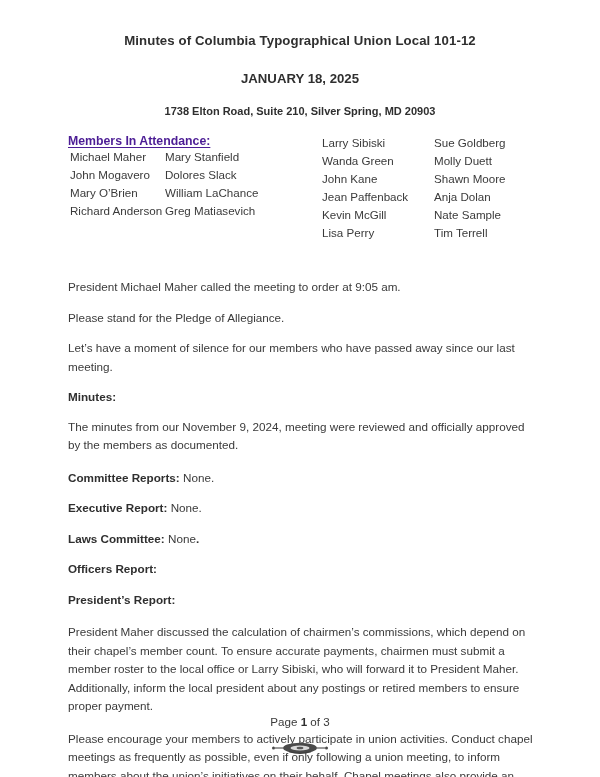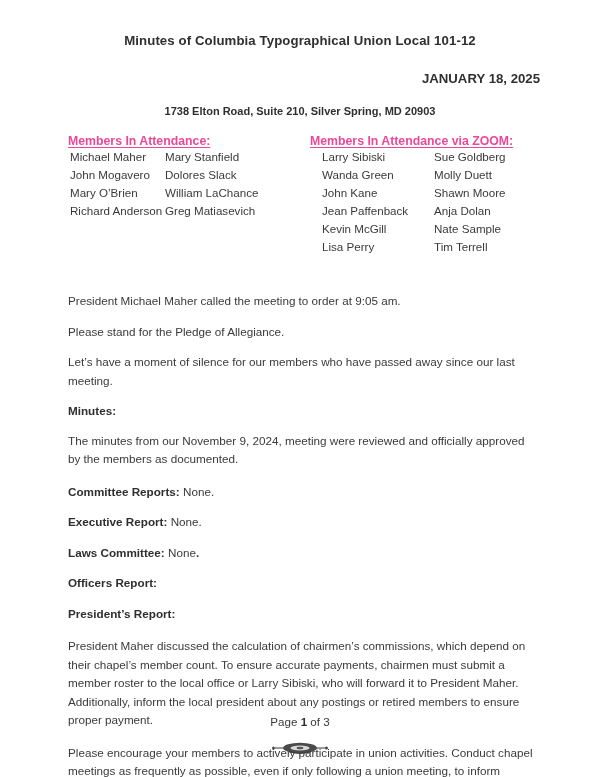--- a/index.html
+++ b/index.html
@@ -29,21 +29,21 @@
   .doc-title {
     text-align: center;
     font-weight: bold;
     font-size: 13.2px;
     color: #2f2f2f;
     letter-spacing: 0.1px;
     margin: 4px;
     padding-top: 29px;
   }
   .doc-date {
-    text-align: right;
+    text-align: center;
     font-weight: bold;
     font-size: 13.2px;
     color: #2f2f2f;
     margin: 0;
     padding-top: 19px;
   }
   .doc-address {
     text-align: center;
     font-weight: bold;
     font-size: 11px;
@@ -56,21 +56,21 @@
   .attendance-wrap {
     display: flex;
     margin-top: 17px;
   }
   .attend-col-left { width: 240px; }
   .attend-col-right { width: 240px; }
 
   .attend-heading {
     font-weight: bold;
     font-size: 12.3px;
-    color: #ec4899;
+    color: #4c1d95;
     text-decoration: underline;
     text-underline-offset: 2px;
     white-space: nowrap;
   }
   .attend-col-left .attend-heading { padding-left: 8px; }
   .attend-col-right .attend-heading { padding-left: 10px; }
 
   .attend-rows { margin-top: 0; }
   .attend-row {
     display: flex;
@@ -153,21 +153,20 @@
           <span class="c2">William LaChance</span>
         </div>
         <div class="attend-row">
           <span class="c1">Richard Anderson</span>
           <span class="c2">Greg Matiasevich</span>
         </div>
       </div>
     </div>
 
     <div class="attend-col-right">
-      <div class="attend-heading">Members In Attendance via ZOOM:</div>
       <div class="attend-rows">
         <div class="attend-row">
           <span class="c1">Larry Sibiski</span>
           <span class="c2">Sue Goldberg</span>
         </div>
         <div class="attend-row">
           <span class="c1">Wanda Green</span>
           <span class="c2">Molly Duett</span>
         </div>
         <div class="attend-row">

